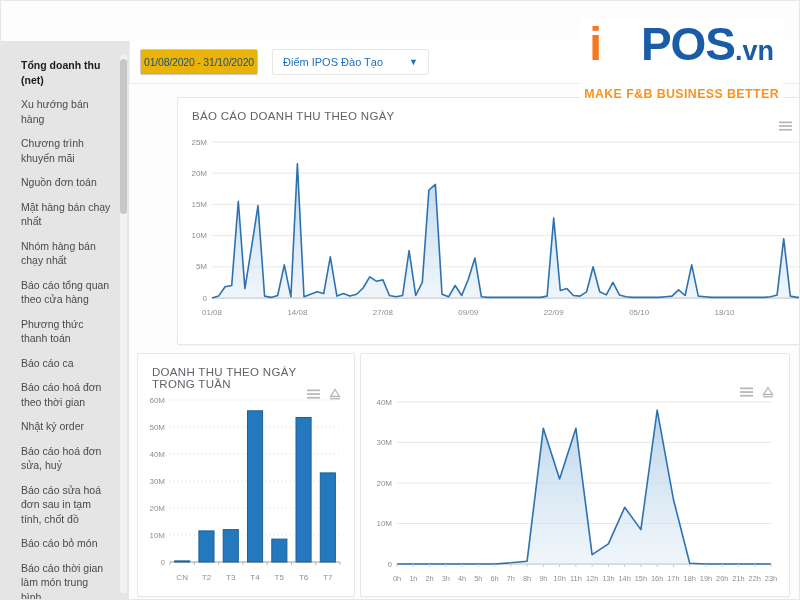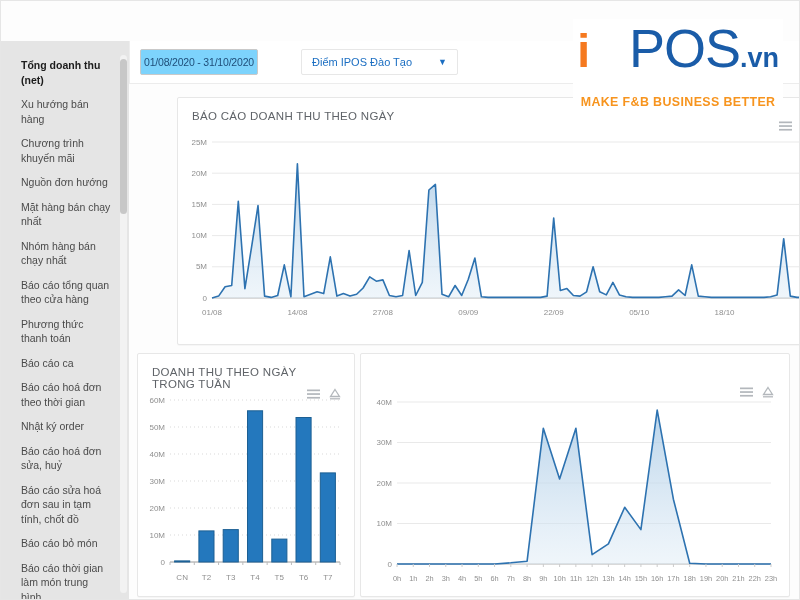--- a/index.html
+++ b/index.html
@@ -9,30 +9,30 @@
   .sidebar{position:absolute;left:0;top:40px;bottom:0;width:128px;background:#e5e5e5;
            padding:17px 18px 0 20px;box-sizing:border-box;}
   .side-item{font-size:10.5px;line-height:14.5px;color:#4a4a4a;margin-bottom:10px;cursor:pointer;}
   .side-item.active{color:#1c1c1c;font-weight:bold;}
   .scroll-track{position:absolute;right:2px;top:14px;bottom:6px;width:7px;background:#f2f2f2;border-radius:4px;}
   .scroll-thumb{position:absolute;top:4px;left:0;width:7px;height:155px;background:#c7c7c7;border-radius:4px;}
   
   .topbar{position:absolute;left:128px;right:0;top:40px;height:43px;border-left:1px solid #ededed;
           border-bottom:1px solid #ececec;background:#fff;display:flex;align-items:center;gap:14px;padding-left:10px;box-sizing:border-box;}
   .date-input{width:112px;height:22px;border:1px solid #c9c9c9;border-radius:2px;font-family:inherit;
-              font-size:10.5px;color:#1f4e79;text-align:center;letter-spacing:-0.2px;background:#7dd3fc;}
+              font-size:10.5px;color:#1f4e79;text-align:center;letter-spacing:-0.2px;background:#eab308;}
   .store-select{display:flex;align-items:center;gap:26px;height:24px;padding:0 10px;border:1px solid #e7e7e7;
-                border-radius:2px;background:#fff;cursor:pointer;margin-left:29px;}
+                border-radius:2px;background:#fff;cursor:pointer;}
   .store-select .lbl{font-size:11px;color:#1b6ec2;}
   .caret{font-size:9px;color:#1b6ec2;line-height:1;}
   
   .logo{position:absolute;right:16px;top:18px;background:#fff;padding:2px 4px 4px;text-align:center;z-index:3;}
   .logo-row{line-height:1;white-space:nowrap;}
   .logo-i{font-size:46px;font-weight:bold;letter-spacing:-1px;}
-  .logo-pos{font-size:54px;font-weight:normal;letter-spacing:-1px;margin-left:40px;}
+  .logo-pos{font-size:46px;font-weight:bold;letter-spacing:-1px;margin-left:40px;}
   .logo-vn{font-size:27px;font-weight:bold;}
   .tagline{font-size:12.4px;font-weight:bold;letter-spacing:0.4px;margin-top:20px;}
   
   .card{position:absolute;background:#fff;border:1px solid #e7e7e7;border-radius:2px;box-shadow:0 1px 1px rgba(0,0,0,.03);}
   .card-title{margin:0;padding:12px 14px 0;font-size:11.5px;font-weight:400;color:#5f6368;letter-spacing:.3px;}
   .main-card{left:152px;top:96px;width:650px;height:246px;margin-left:24px;}
   .week-card{left:136px;top:352px;width:216px;height:242px;}
   .hour-card{left:359px;top:352px;width:428px;height:242px;}
   .chart-icons{position:absolute;display:flex;gap:7px;align-items:center;}
   .main-card .chart-icons{right:14px;top:22px;}
@@ -47,21 +47,21 @@
 </head>
 <body>
 
 <div class="page">
 
   <aside class="sidebar">
     <div id="side-items">
         <div class="side-item active">Tổng doanh thu (net)</div>
         <div class="side-item">Xu hướng bán hàng</div>
         <div class="side-item">Chương trình khuyến mãi</div>
-        <div class="side-item">Nguồn đơn hướng</div>
+        <div class="side-item">Nguồn đơn toán</div>
         <div class="side-item">Mặt hàng bán chạy nhất</div>
         <div class="side-item">Nhóm hàng bán chạy nhất</div>
         <div class="side-item">Báo cáo tổng quan theo cửa hàng</div>
         <div class="side-item">Phương thức thanh toán</div>
         <div class="side-item">Báo cáo ca</div>
         <div class="side-item">Báo cáo hoá đơn theo thời gian</div>
         <div class="side-item">Nhật ký order</div>
         <div class="side-item">Báo cáo hoá đơn sửa, huỷ</div>
         <div class="side-item">Báo cáo sửa hoá đơn sau in tạm tính, chốt đồ</div>
         <div class="side-item">Báo cáo bỏ món</div>

